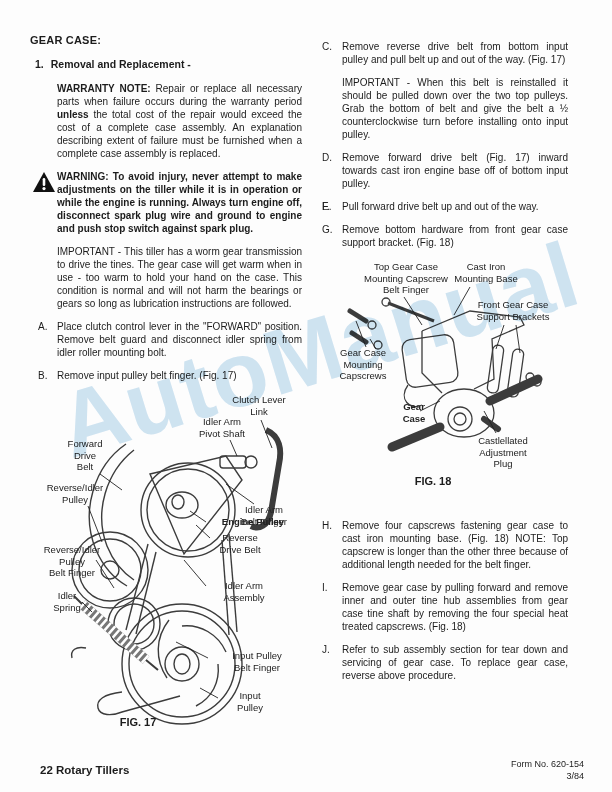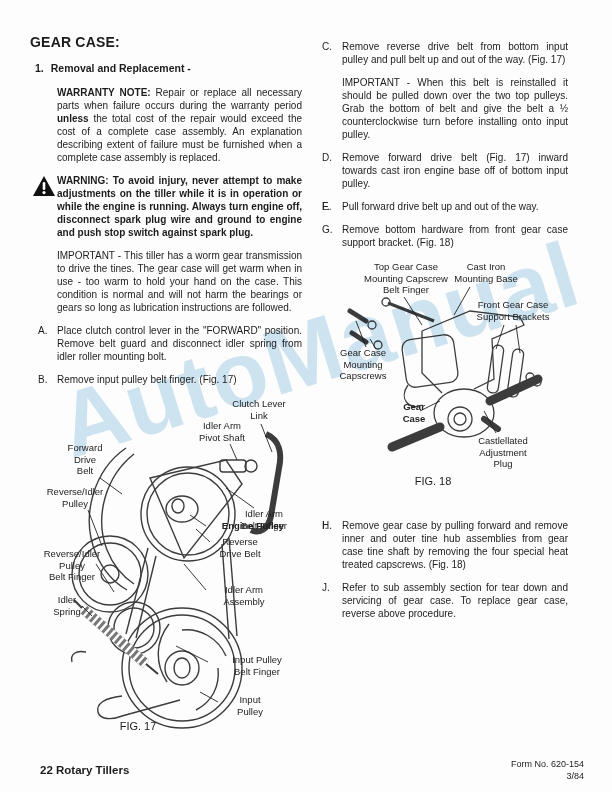--- a/index.html
+++ b/index.html
@@ -14,21 +14,21 @@
     position:absolute;left:62px;top:378px;width:560px;height:100px;
     font-size:92px;font-weight:bold;line-height:100px;letter-spacing:1px;
     transform:rotate(-17deg);transform-origin:0 50%;
     opacity:.55;mix-blend-mode:multiply;pointer-events:none;z-index:5;
     font-family:"Liberation Sans",sans-serif;white-space:nowrap;
   }
 
   .col-left{position:absolute;left:30px;top:34px;width:272px;z-index:2;}
   .col-right{position:absolute;left:322px;top:40px;width:246px;z-index:2;}
 
-  .section-title{font-size:14px;font-weight:bold;margin:0 0 12px 0;letter-spacing:.2px;}
+  .section-title{font-size:11px;font-weight:bold;margin:0 0 12px 0;letter-spacing:.2px;}
   .sub-heading{font-size:10.5px;font-weight:bold;margin:0 0 12px 5px;}
   .sub-heading .num{margin-right:7px;}
 
   .para{font-size:10px;line-height:13px;text-align:justify;margin:0 0 10px 27px;}
   .col-right .para{margin-left:20px;}
 
   .step{position:relative;font-size:10px;line-height:13px;text-align:justify;
         padding-left:27px;margin:0 0 10px 0;}
   .step .letter{position:absolute;left:8px;top:0;}
   .col-right .step{padding-left:20px;}
@@ -39,21 +39,21 @@
   .warn-icon{position:absolute;left:2px;top:1px;}
 
   .figure{position:relative;margin-top:2px;}
   #fig17{width:272px;height:345px;}
   #fig18{width:246px;height:238px;margin-top:6px;margin-bottom:22px;}
   .fig-art{position:absolute;left:0;top:0;}
   .fig-label{
     position:absolute;font-size:9.5px;line-height:11.5px;text-align:center;
     white-space:pre-line;color:#222;
   }
-  .fig-caption{position:absolute;font-size:11px;font-weight:normal;text-align:center;}
+  .fig-caption{position:absolute;font-size:11px;font-weight:bold;text-align:center;}
 
   .footer{position:absolute;left:0;bottom:14px;width:612px;z-index:2;}
   .footer .page-label{position:absolute;left:40px;bottom:2px;font-size:11.5px;font-weight:bold;}
   .footer .form-block{position:absolute;right:28px;bottom:-4px;font-size:9px;text-align:right;line-height:12px;}
 </style>
 </head>
 <body>
 
 <div class="page">
 
@@ -259,20 +259,21 @@
       <div class="fig-label" style="left:70px;top:142px;width:44px;font-weight:bold;">Gear
 Case</div>
       <div class="fig-label" style="left:134px;top:176px;width:94px;">Castlellated
 Adjustment
 Plug</div>
       <div class="fig-caption" style="left:66px;top:216px;width:90px;">FIG. 18</div>
     </div>
 
     <div class="step">
       <span class="letter">H.</span>
+      <span>Remove four capscrews fastening gear case to cast iron mounting base. (Fig. 18) NOTE: Top capscrew is longer than the other three because of additional length needed for the belt finger.</span>
     </div>
     <div class="step">
       <span class="letter">I.</span>
       <span>Remove gear case by pulling forward and remove inner and outer tine hub assemblies from gear case tine shaft by removing the four special heat treated capscrews. (Fig. 18)</span>
     </div>
     <div class="step">
       <span class="letter">J.</span>
       <span>Refer to sub assembly section for tear down and servicing of gear case. To replace gear case, reverse above procedure.</span>
     </div>
   </div>

